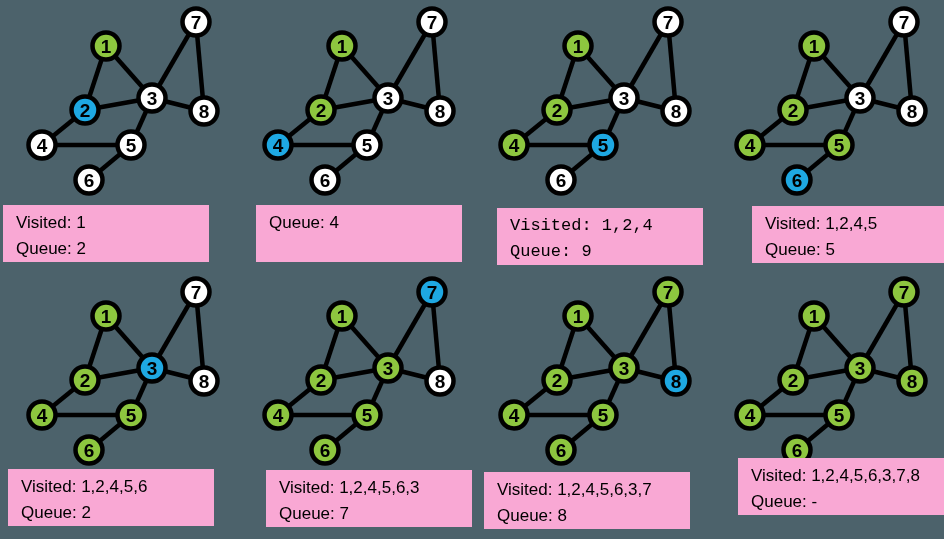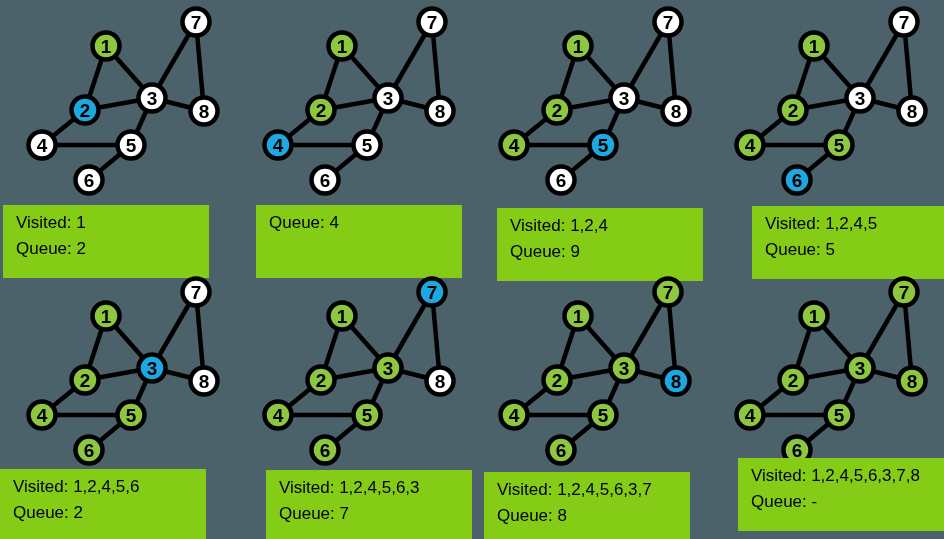--- a/index.html
+++ b/index.html
@@ -13,37 +13,37 @@
   .grid {
     display: grid;
     grid-template-columns: repeat(4, 236px);
     grid-template-rows: 270px 269px;
     width: 944px; height: 539px;
   }
   .panel { position: relative; width: 236px; }
   .graph-svg { position: absolute; top: 0; left: 0; display: block; }
   .info-box {
     position: absolute;
-    width: 206px; height: 73px;
-    background: #84cc16;
+    width: 206px; height: 57px;
+    background: #f9a8d4;
     box-sizing: border-box;
     padding: 5px 6px 0 13px;
   }
   .info-line {
     font-size: 17px;
     line-height: 26px;
     color: #000000;
     white-space: nowrap;
   }
   
   .panel:nth-child(1) .info-box { top: 205px; left: 3px;  }
   .panel:nth-child(2) .info-box { top: 205px; left: 20px; }
-  .panel:nth-child(3) .info-box { top: 208px; left: 25px; }
+  .panel:nth-child(3) .info-box { top: 208px; left: 25px; font-family: Liberation Mono, monospace; }
   .panel:nth-child(4) .info-box { top: 206px; left: 44px; }
-  .panel:nth-child(5) .info-box { top: 199px; left: 0;  }
+  .panel:nth-child(5) .info-box { top: 199px; left: 8px;  }
   .panel:nth-child(6) .info-box { top: 200px; left: 22px; margin-left: 8px; }
   .panel:nth-child(7) .info-box { top: 202px; left: 12px; }
   .panel:nth-child(8) .info-box { top: 188px; left: 30px; }
 </style>
 </head>
 <body>
 
 <main class="grid">
 
   <section class="panel">

